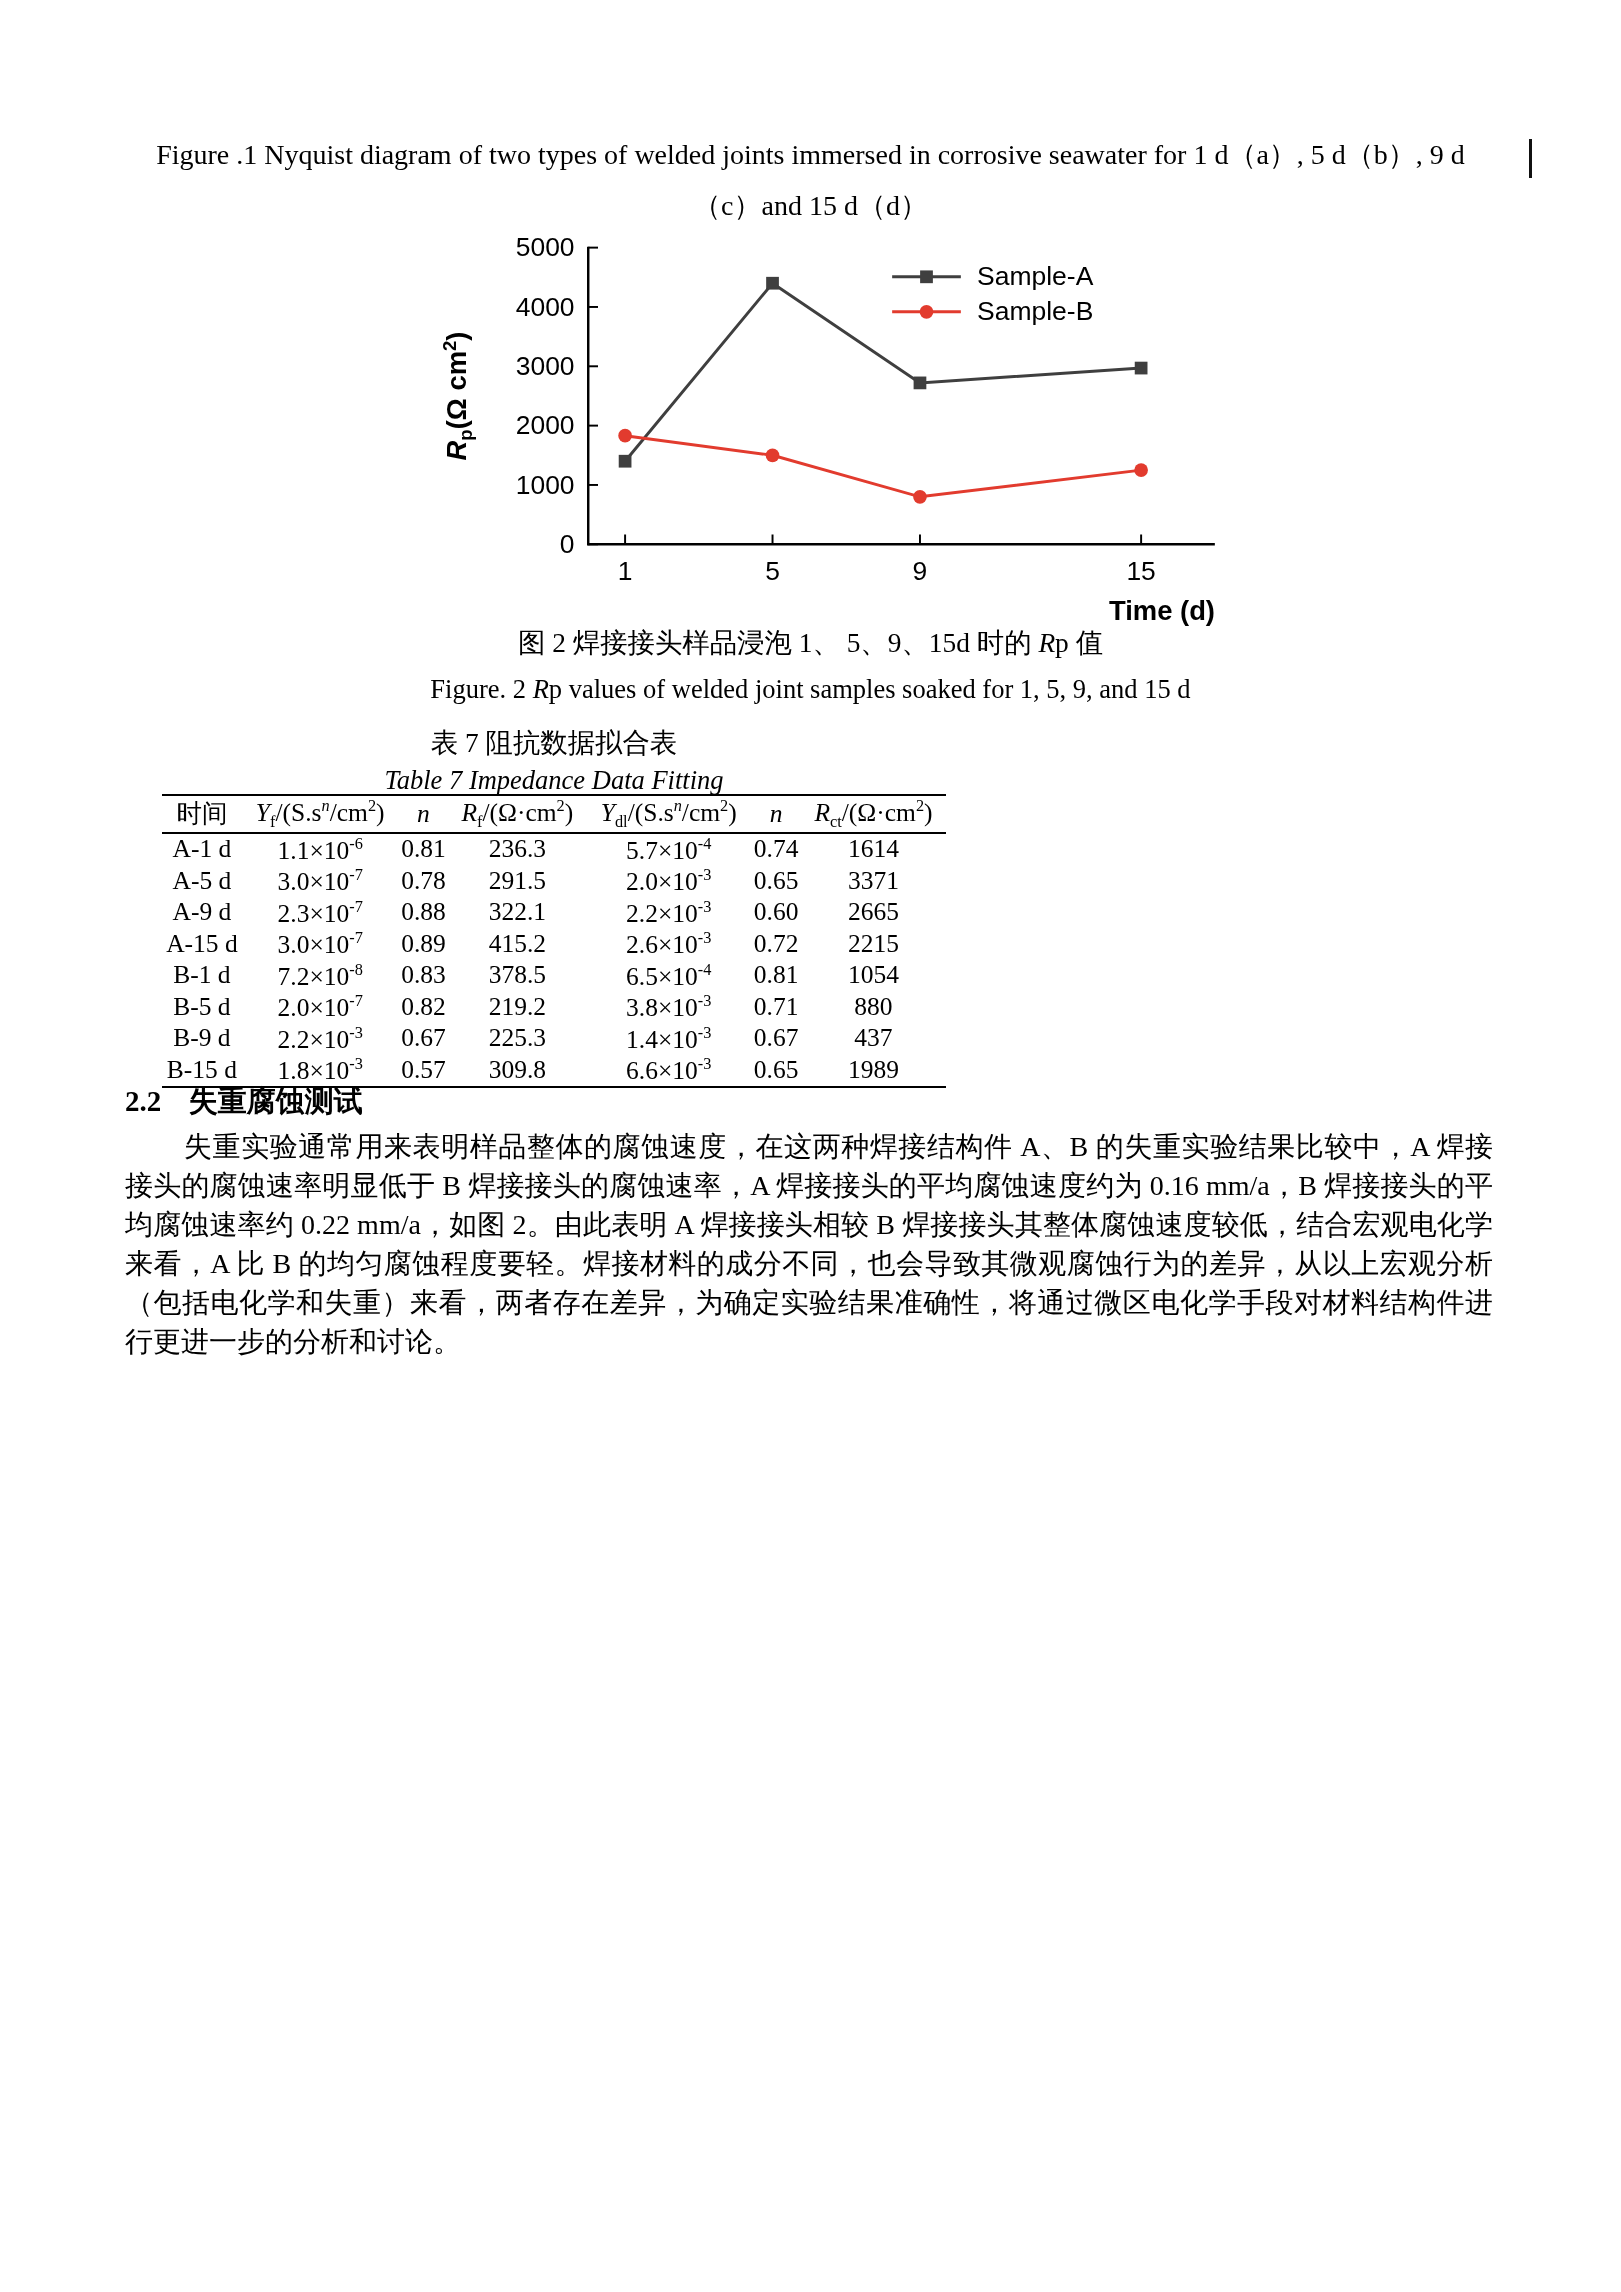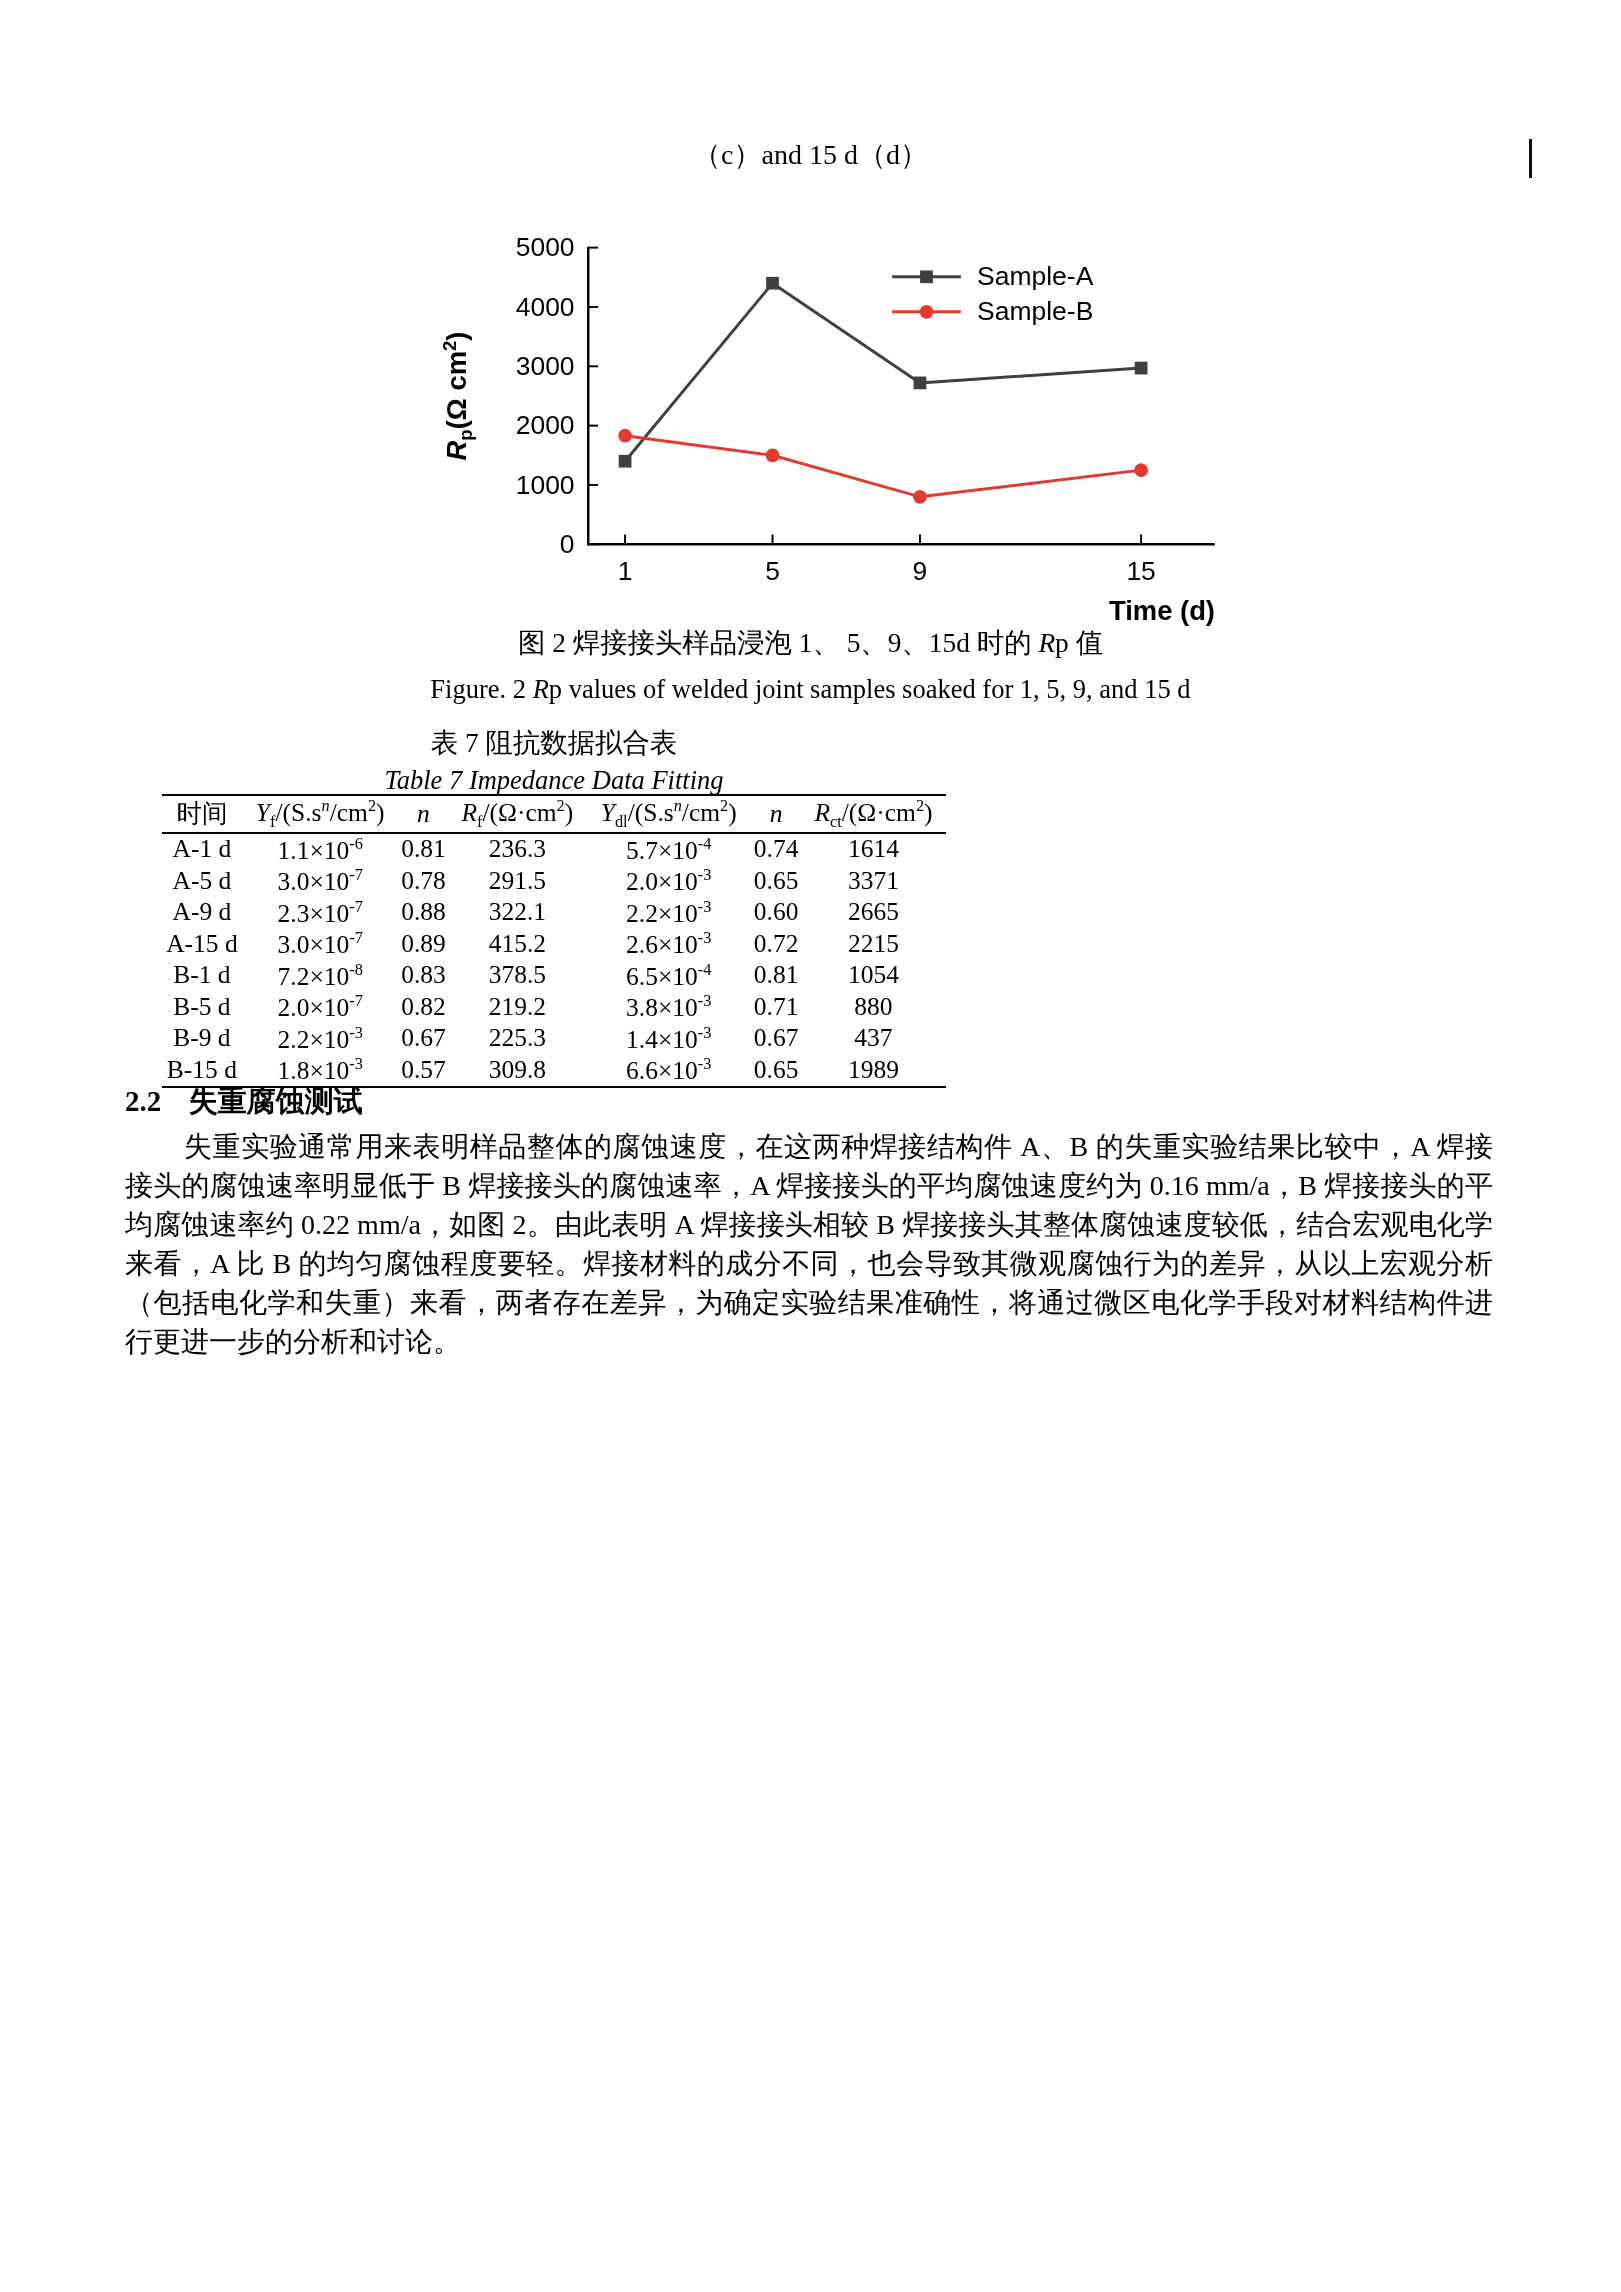--- a/index.html
+++ b/index.html
@@ -91,20 +91,21 @@
     font-size: 28px; line-height: 39px;
     text-align: justify; text-indent: 59px;
   }
 </style>
 </head>
 <body>
 
 <div class="page">
 
   <div class="fig1-caption">
+    <div>Figure .1 Nyquist diagram of two types of welded joints immersed in corrosive seawater for 1 d（a）, 5 d（b）, 9 d</div>
     <div>（c）and 15 d（d）</div>
   </div>
 
   <div class="change-bar"></div>
 
   <div class="chart-wrap">
     <svg width="804" height="421" id="chart-svg" viewBox="0 0 820 430">
         <line x1="160" y1="17" x2="160" y2="322" stroke="#000" stroke-width="2.5"></line>
         <line x1="159" y1="321" x2="800" y2="321" stroke="#000" stroke-width="2.5"></line>
         <line x1="160" y1="321" x2="170" y2="321" stroke="#000" stroke-width="2"></line>

